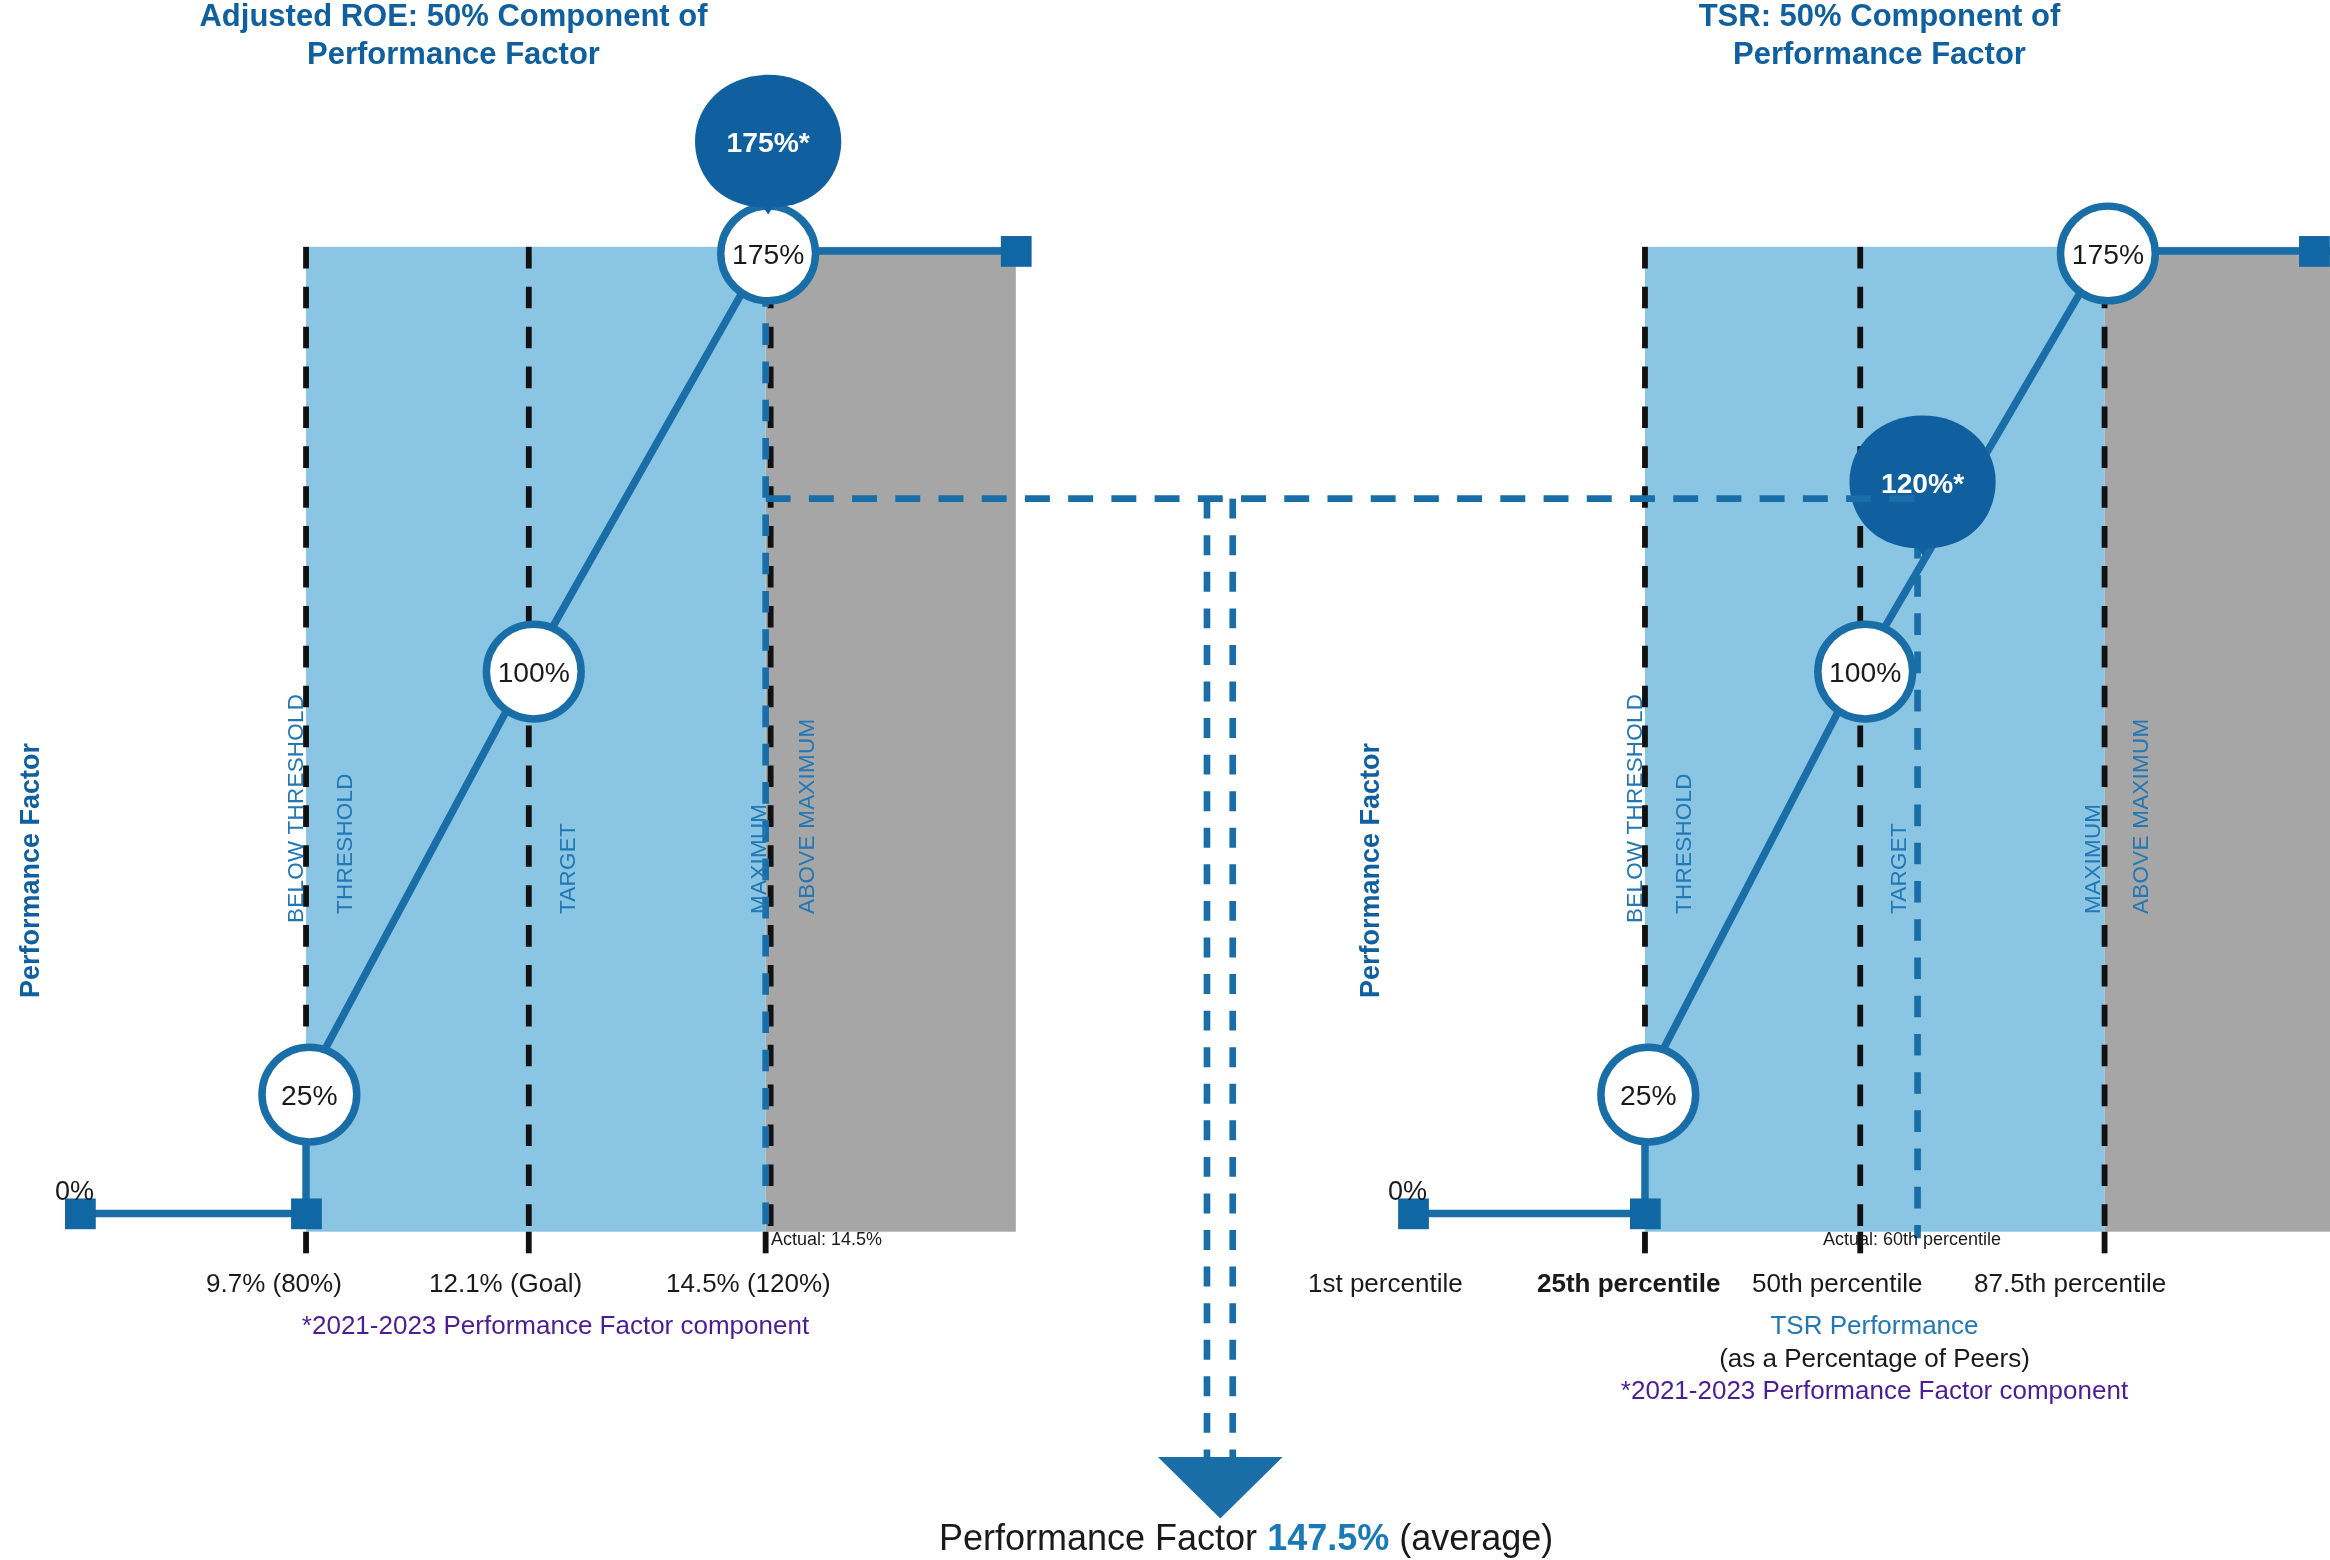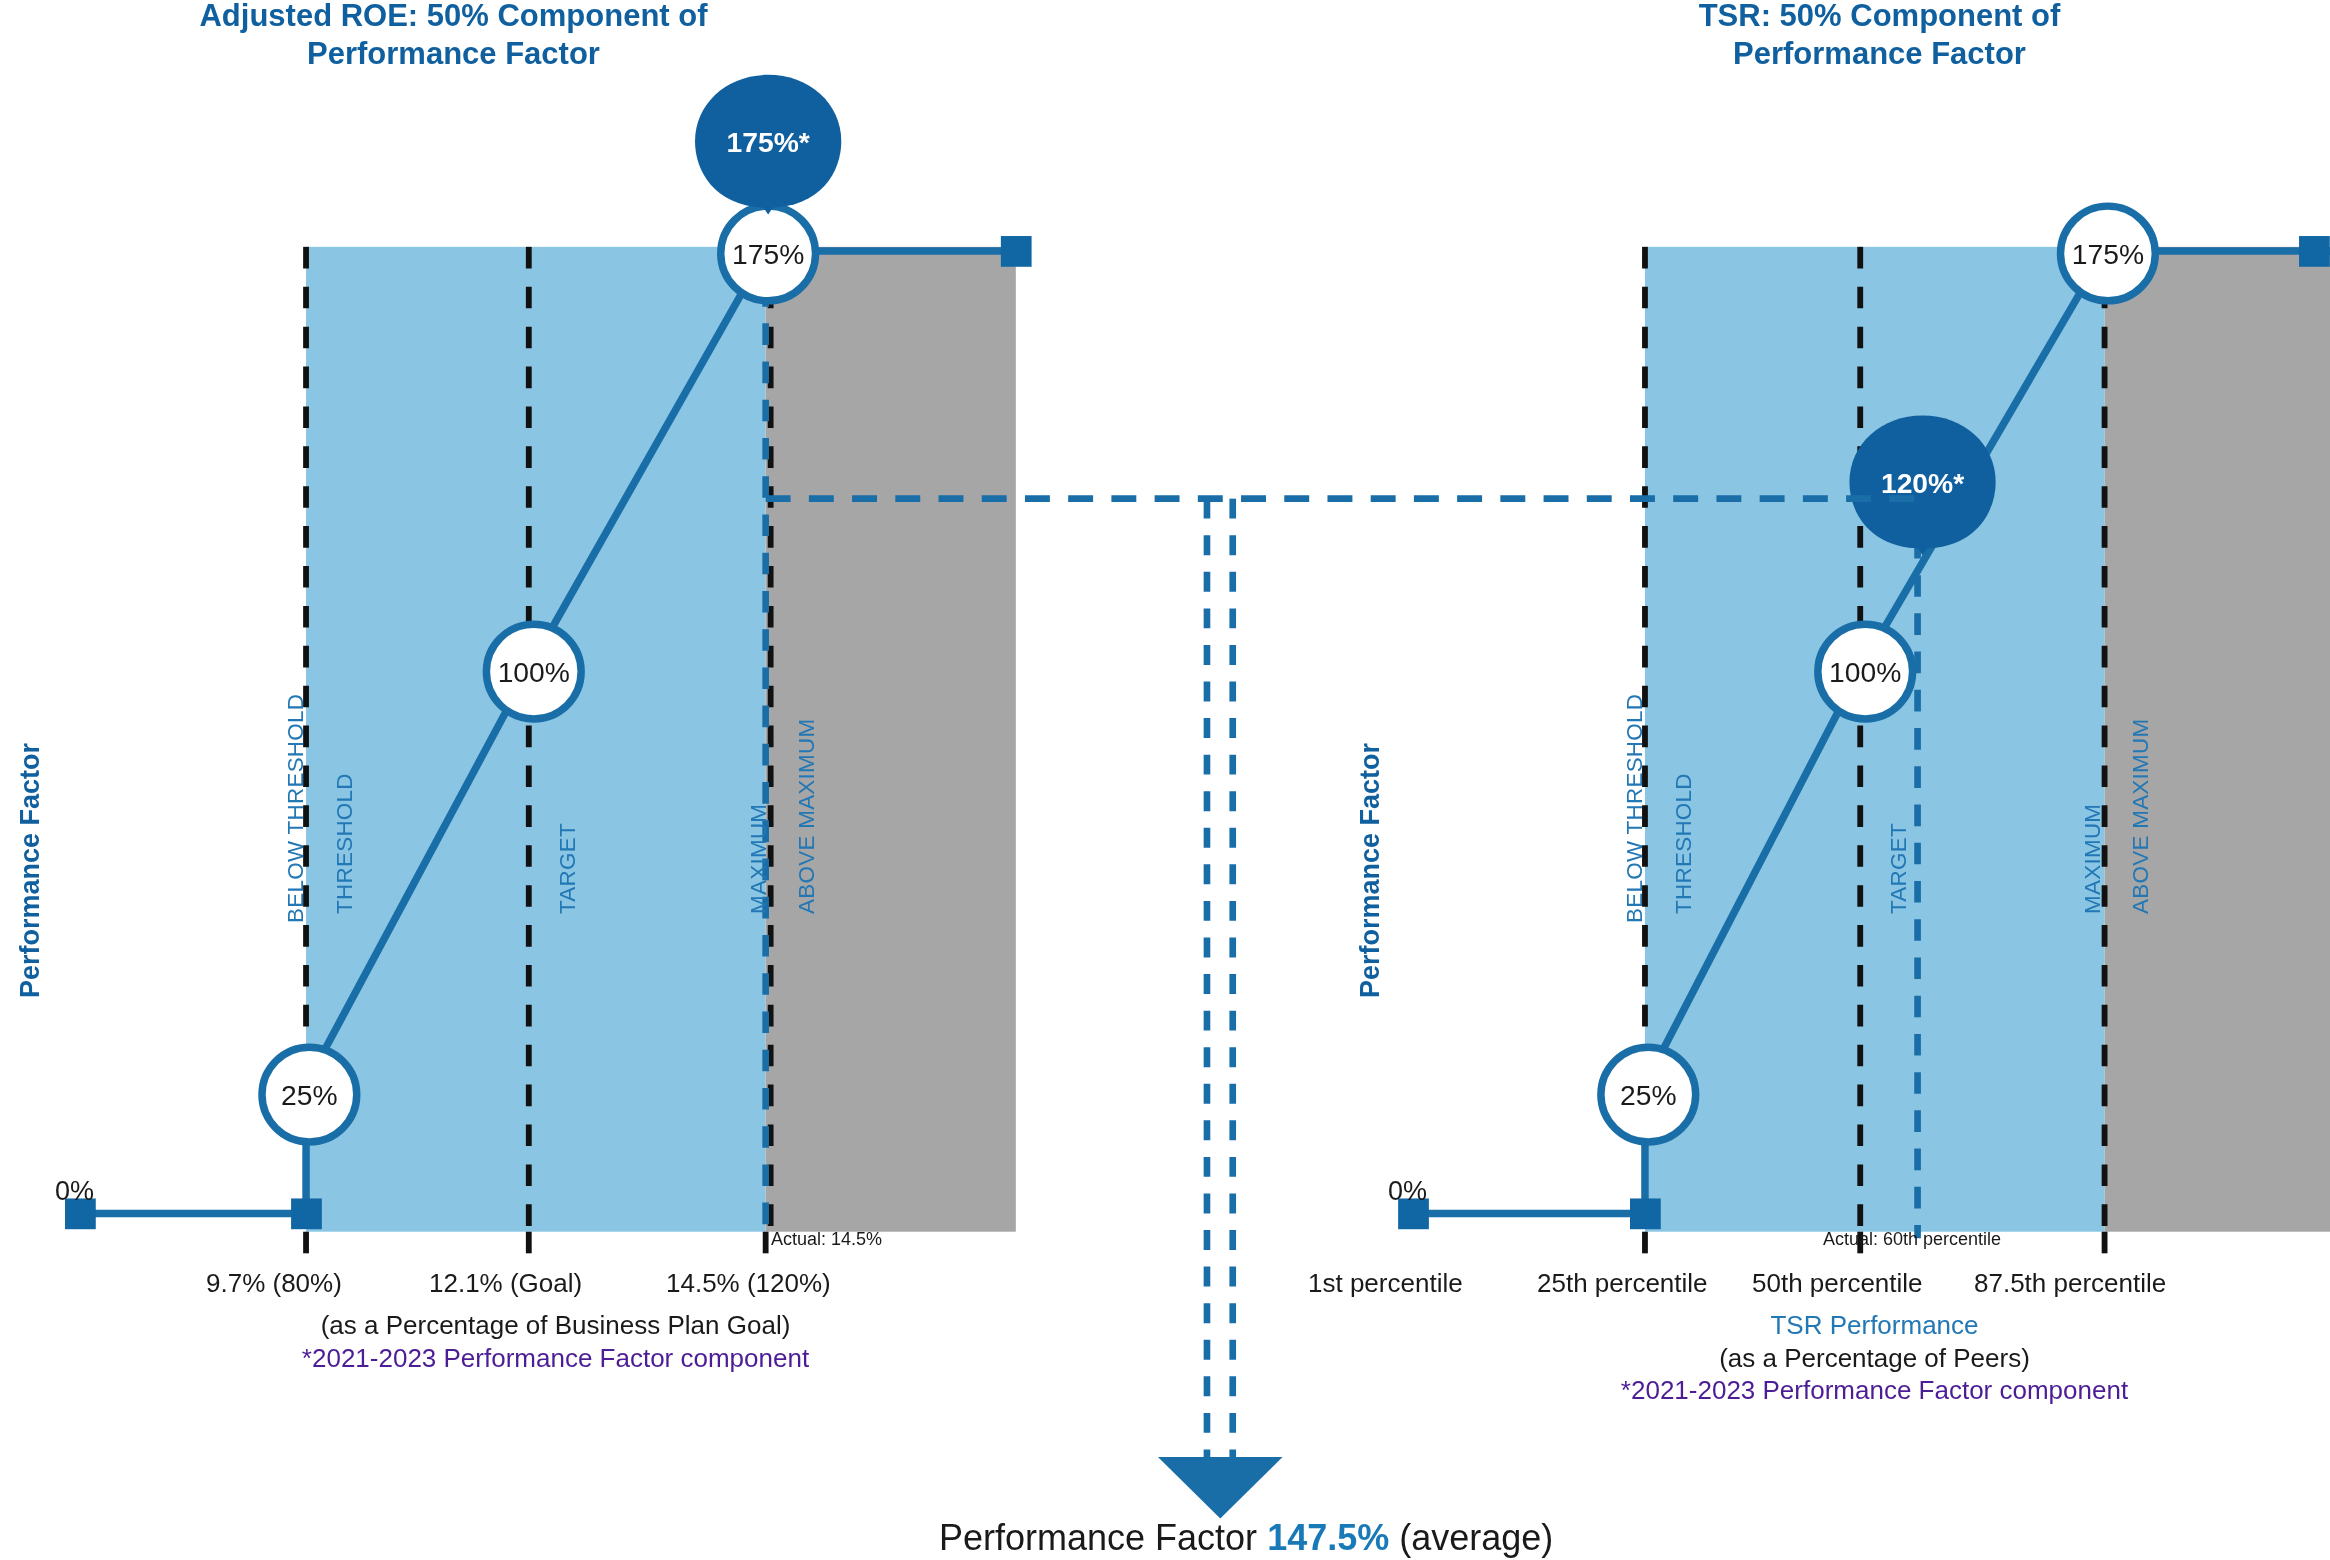--- a/index.html
+++ b/index.html
@@ -144,26 +144,25 @@
 <div class="zone-label" style="left:2128px;top:914px;">ABOVE MAXIMUM</div>
 
 <div class="actual-label" style="left:771px;top:1229px;">Actual: 14.5%</div>
 <div class="actual-label" style="left:1823px;top:1229px;">Actual: 60th percentile</div>
 
 <div class="tick-label" style="left:206px;top:1268px;width:200px;">9.7% (80%)</div>
 <div class="tick-label" style="left:429px;top:1268px;width:200px;">12.1% (Goal)</div>
 <div class="tick-label" style="left:666px;top:1268px;width:200px;">14.5% (120%)</div>
 
 <div class="tick-label" style="left:1308px;top:1268px;width:216px;">1st percentile</div>
-<div class="tick-label" style="left:1537px;top:1268px;width:216px;">25th percentile</div>
+<div class="tick-label" style="left:1537px;top:1268px;width:216px;font-weight:bold;">25th percentile</div>
 <div class="tick-label" style="left:1752px;top:1268px;width:216px;">50th percentile</div>
 <div class="tick-label" style="left:1974px;top:1268px;width:233px;">87.5th percentile</div>
 
 <div class="caption" style="left:281px;top:1309px;width:549px;">
-  <span class="c-black">(as a Percentage of Business Plan Goal)</span>
   <span class="c-note">*2021-2023 Performance Factor component</span>
 </div>
 <div class="caption" style="left:1600px;top:1309px;width:549px;">
   <span class="c-blue">TSR Performance</span>
   <span class="c-black">(as a Percentage of Peers)</span>
   <span class="c-note">*2021-2023 Performance Factor component</span>
 </div>
 
 <div class="summary" style="left:939px;top:1517px;">
   <span>Performance Factor </span><b>147.5%</b><span> (average)</span>

